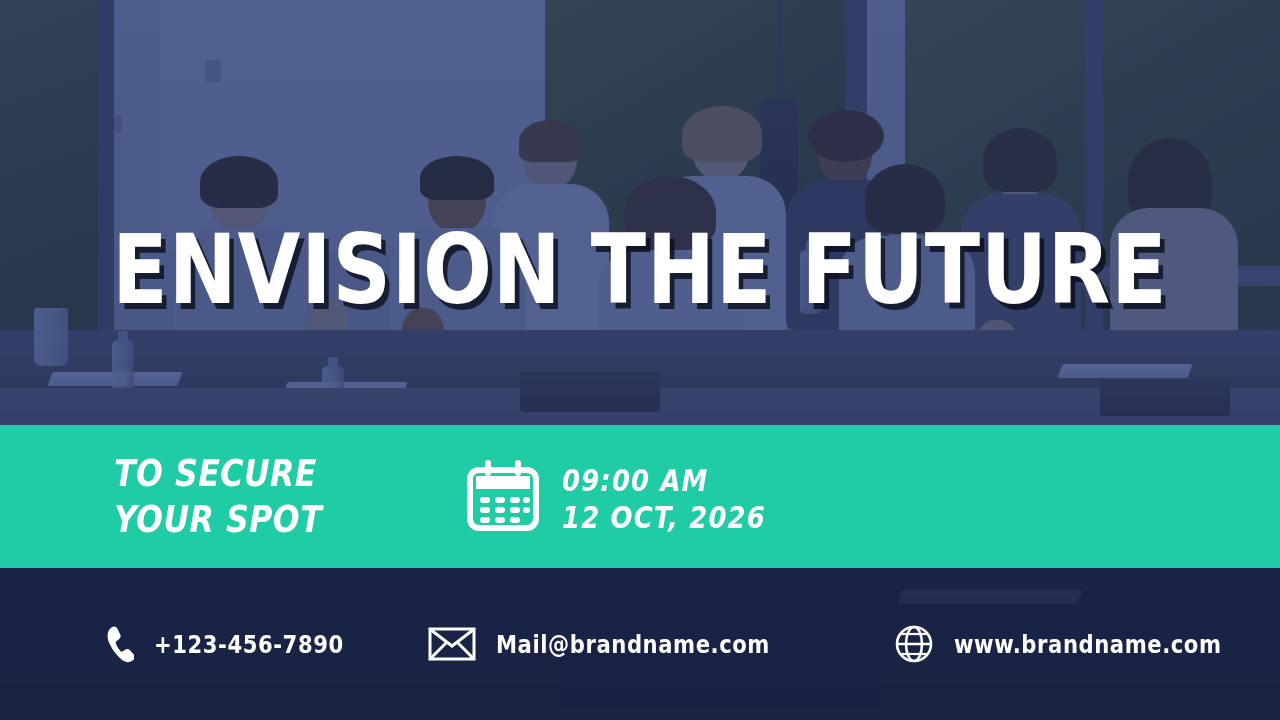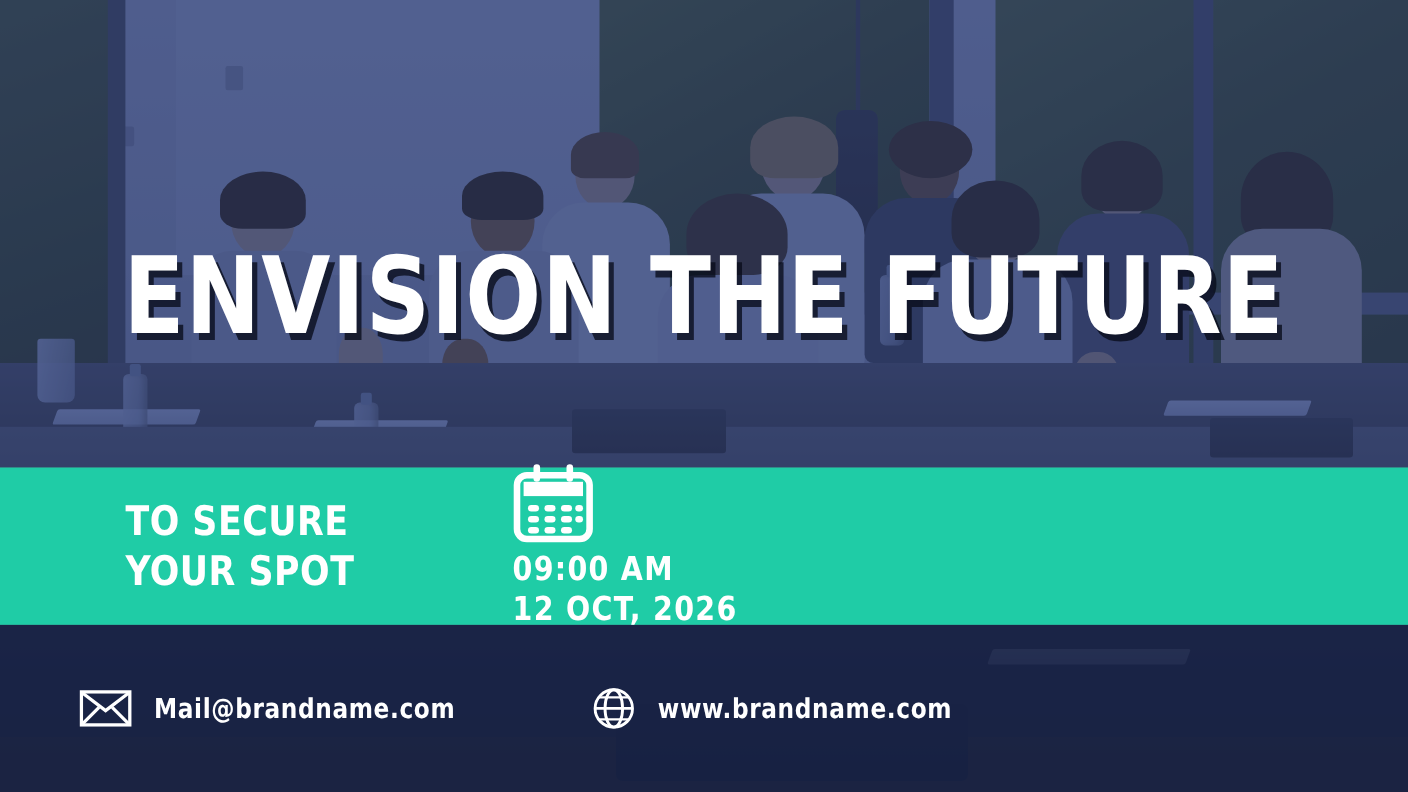--- a/index.html
+++ b/index.html
@@ -118,35 +118,35 @@
     color:#ffffff;
     transform:scaleX(.93);
     text-shadow:5px 6px 0 rgba(8,12,26,.78);
     white-space:nowrap;
   }
 
   
   .band {
     position:absolute; left:0; top:425px; width:1280px; height:143px;
     background:#1fcca6;
-    display:flex; align-items:center;
+    display:flex; align-items:center;font-style:italic;
   }
   .band-cta {
     margin-left:114px;
     width:300px;
     color:#ffffff;
     font-family:"Liberation Sans Narrow","DejaVu Sans Condensed","Liberation Sans", sans-serif;
     font-weight:bold;
     font-size:37px;
     line-height:46px;
     letter-spacing:.5px;
     transform:scaleX(.95);
     transform-origin:left center;
   }
-  .band-item { display:flex; align-items:flex-start;flex-direction:column; }
+  .band-item { display:flex; align-items:flex-end; }
   .band-item.date { margin-left:52px; }
   .band-item.loc  { margin-left:150px; }
   .band-text {
     color:#ffffff;
     font-family:"Liberation Sans Narrow","DejaVu Sans Condensed","Liberation Sans", sans-serif;
     font-weight:bold;
     font-size:30px;
     line-height:37px;
     letter-spacing:1.2px;
     transform:scaleX(.96);
@@ -304,20 +304,28 @@
       <span class="band-text">
         <span style="display:block">09:00 AM</span>
         <span style="display:block">12 OCT, 2026</span>
       </span>
     </div>
 
   </div>
 
   <div class="contacts">
 
+    <div class="contact phone">
+      <span class="contact-icon">
+        <svg width="34" height="38" viewBox="0 0 34 38" aria-hidden="true">
+          <path d="M11.8 2.2c2.6-1.4 4.9-.2 6 2.2l2.4 5c1 2.1.4 3.6-1.3 4.9l-2.5 1.9c-.7.5-.9 1.2-.6 2 .9 2.6 2.6 5.6 4.6 7.9.6.7 1.4.8 2.1.3l2.6-1.7c1.8-1.2 3.4-1 4.9.6l3.6 3.9c1.7 1.9 1.6 4.3-.6 6-3.3 2.6-7 2.6-10.9-.2C16.9 30.7 12 24.2 9.2 18 6.4 11.7 7.2 4.7 11.8 2.2z" fill="#ffffff"></path>
+        </svg>
+      </span>
+      <span class="contact-text">+123-456-7890</span>
+    </div>
 
     <div class="contact mail">
       <span class="contact-icon">
         <svg width="48" height="34" viewBox="0 0 48 34" aria-hidden="true">
           <rect x="2" y="2" width="44" height="30" fill="none" stroke="#ffffff" stroke-width="3"></rect>
           <path d="M3 3 L24 19 L45 3" fill="none" stroke="#ffffff" stroke-width="3"></path>
           <path d="M3 31 L18 16 M45 31 L30 16" fill="none" stroke="#ffffff" stroke-width="3"></path>
         </svg>
       </span>
       <span class="contact-text">Mail@brandname.com</span>

